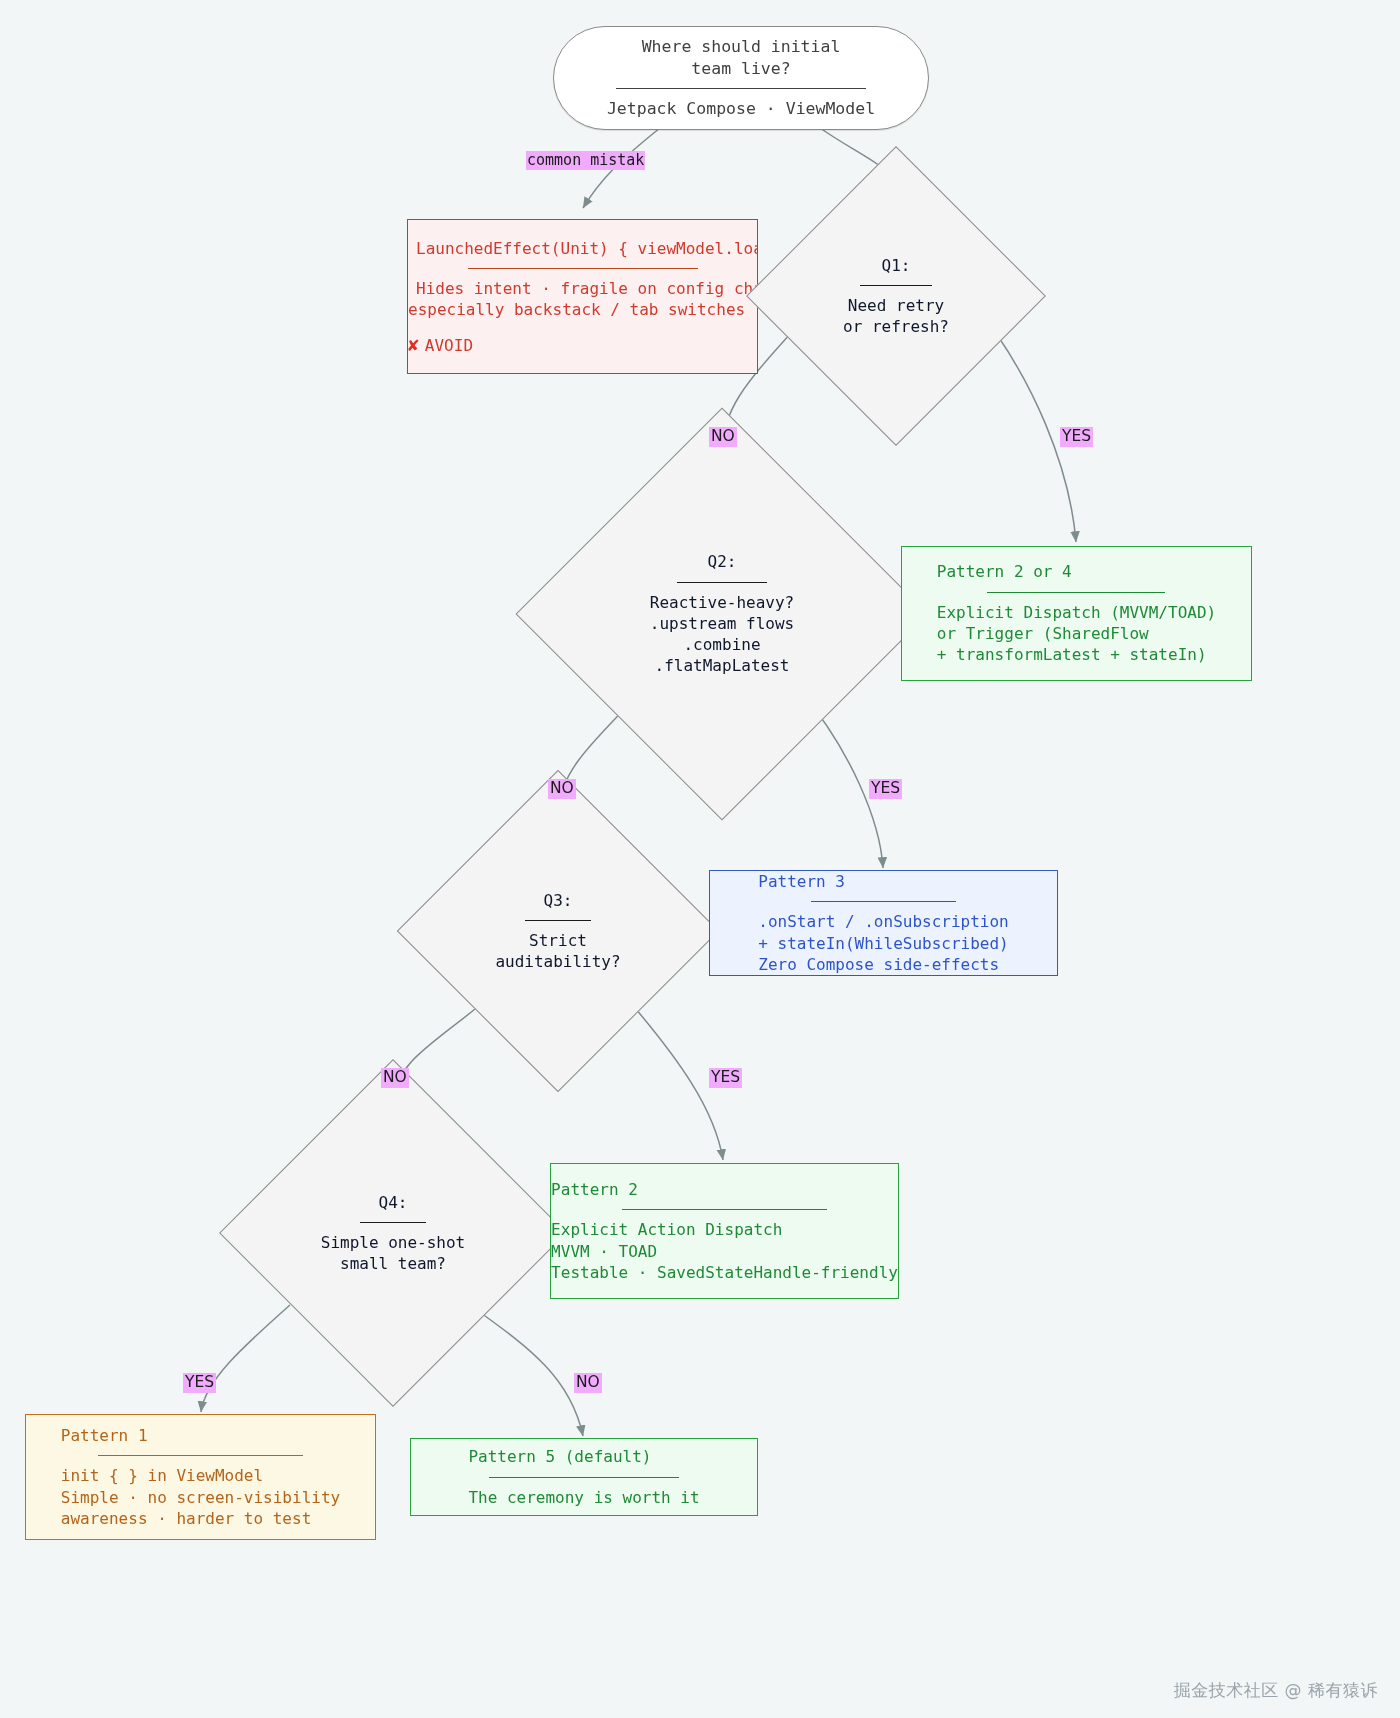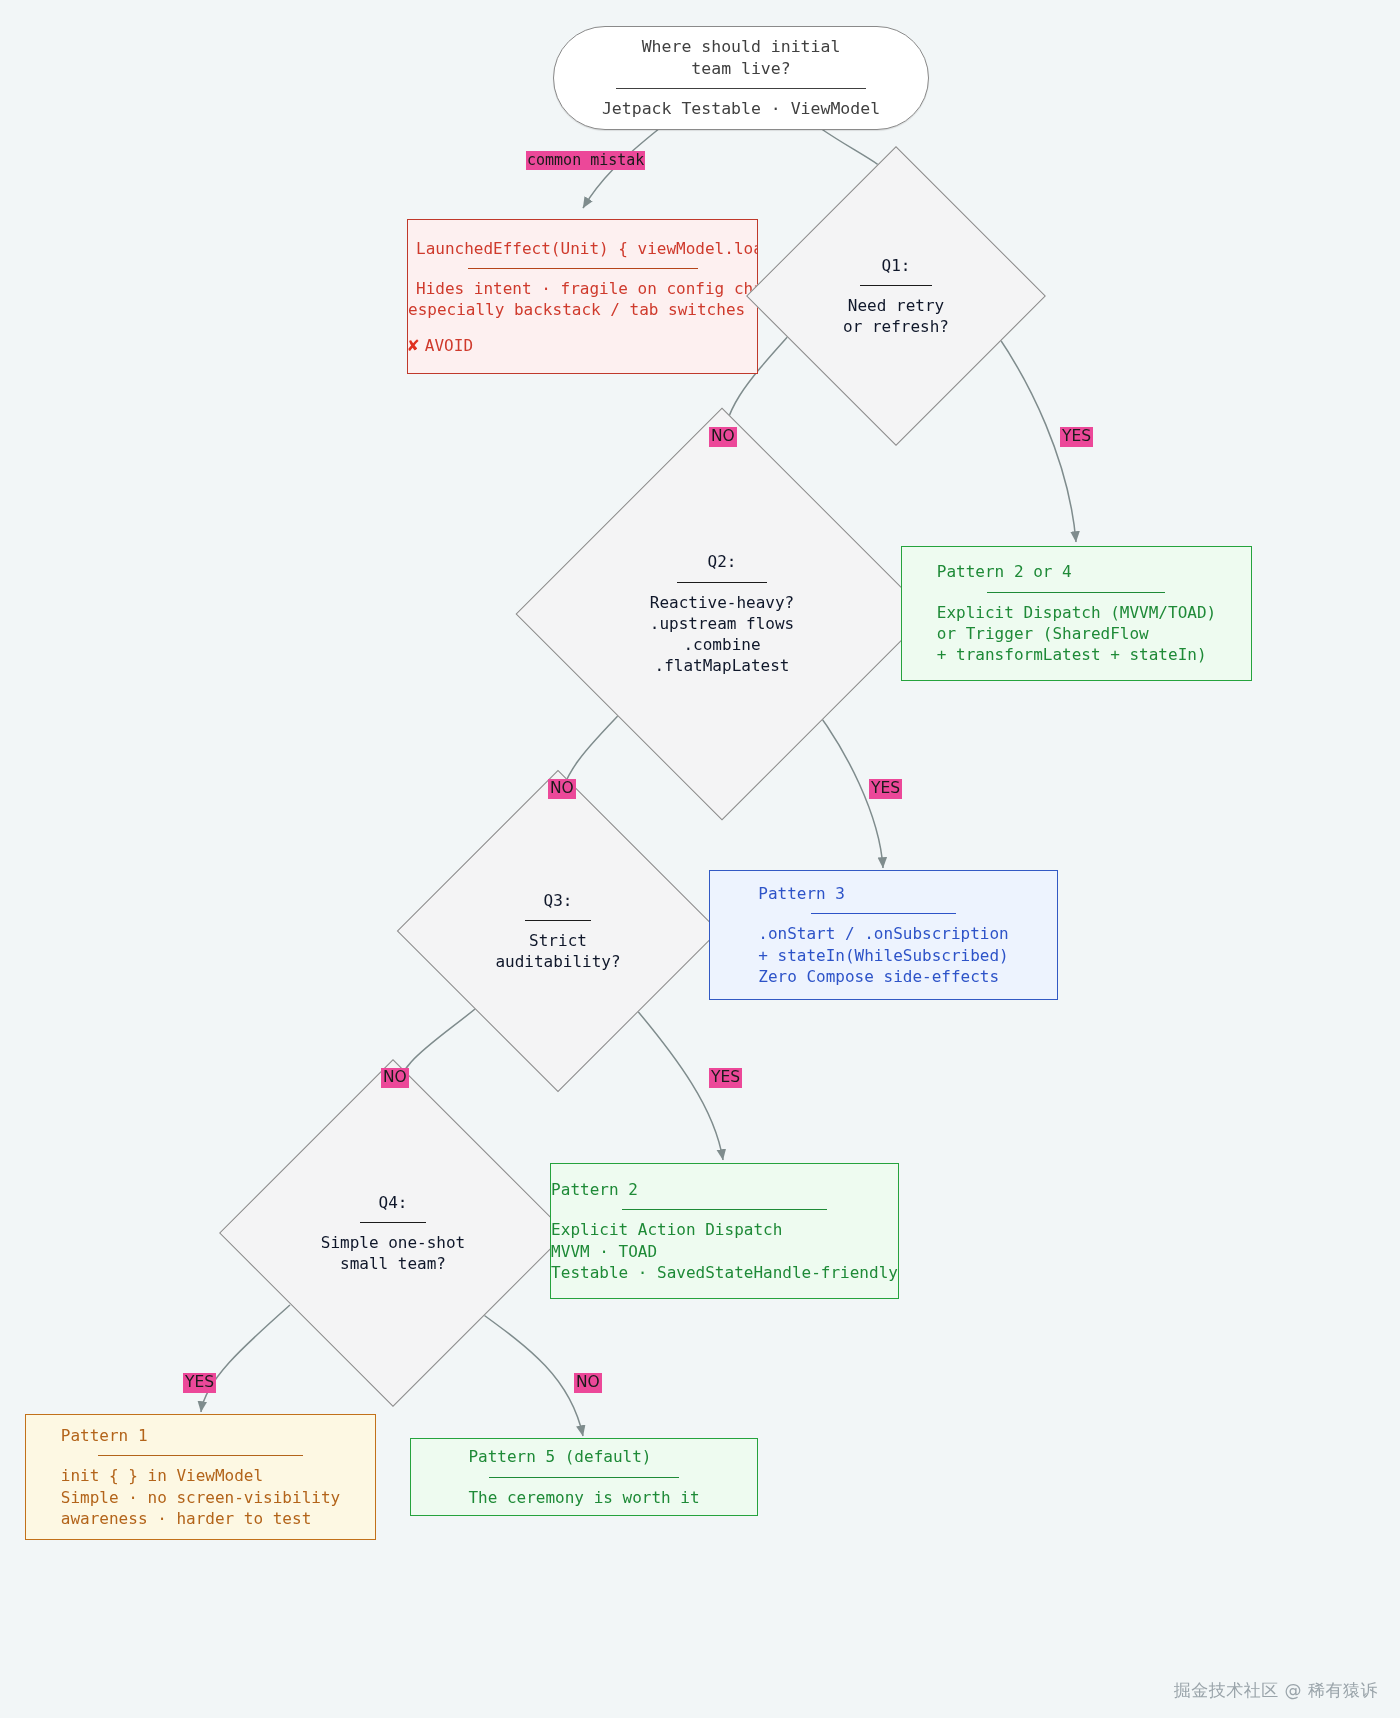--- a/index.html
+++ b/index.html
@@ -122,21 +122,21 @@
   .avoid .xmark {
     color: #e03020;
     font-weight: bold;
     font-size: 18px;
     padding-right: 6px;
   }
 
   
   .elabel {
     position: absolute;
-    background: #ec4899;
+    background: #f0abfc;
     color: #1b1b1b;
     z-index: 5;
     white-space: nowrap;
     line-height: 1;
   }
   .elabel.mono { font-family: "DejaVu Sans Mono", monospace; font-size: 15px; padding: 2px 1px; }
   .elabel.sans { font-family: "DejaVu Sans", sans-serif; font-size: 15.5px; padding: 2px 2px; }
 
   
   .watermark {
@@ -184,21 +184,21 @@
 
       <path d="M470,1305 C525,1345 570,1375 583,1436"></path>
     </g>
   </svg>
 
   <div class="node stadium" style="left:553px; top:26px; width:376px; height:104px;">
     <div class="inner">
       <div class="ln">Where should initial</div>
       <div class="ln">team live?</div>
       <div class="rule" style="width:250px;"></div>
-      <div class="ln">Jetpack Testable · ViewModel</div>
+      <div class="ln">Jetpack Compose · ViewModel</div>
     </div>
   </div>
 
   <div class="box red" style="left:407px; top:219px; width:351px; height:155px;">
     <div class="inner" style="width:100%;">
       <div class="ln" style="text-align:left; padding-left:8px;">LaunchedEffect(Unit) { viewModel.load(</div>
       <div class="rule"></div>
       <div class="ln" style="text-align:left; padding-left:8px;">Hides intent · fragile on config chang</div>
       <div class="ln">especially backstack / tab switches</div>
       <div class="avoid">
@@ -252,21 +252,21 @@
   <div class="box green" style="left:901px; top:546px; width:351px; height:135px;">
     <div class="inner">
       <div class="ln">Pattern 2 or 4</div>
       <div class="rule" style="width:178px;"></div>
       <div class="ln">Explicit Dispatch (MVVM/TOAD)</div>
       <div class="ln">or Trigger (SharedFlow</div>
       <div class="ln">+ transformLatest + stateIn)</div>
     </div>
   </div>
 
-  <div class="box blue" style="left:709px; top:870px; width:349px; height:130px;">
+  <div class="box blue" style="left:709px; top:870px; width:349px; height:106px;">
     <div class="inner">
       <div class="ln">Pattern 3</div>
       <div class="rule" style="width:145px;"></div>
       <div class="ln">.onStart / .onSubscription</div>
       <div class="ln">+ stateIn(WhileSubscribed)</div>
       <div class="ln">Zero Compose side-effects</div>
     </div>
   </div>
 
   <div class="box green" style="left:550px; top:1163px; width:349px; height:136px;">

